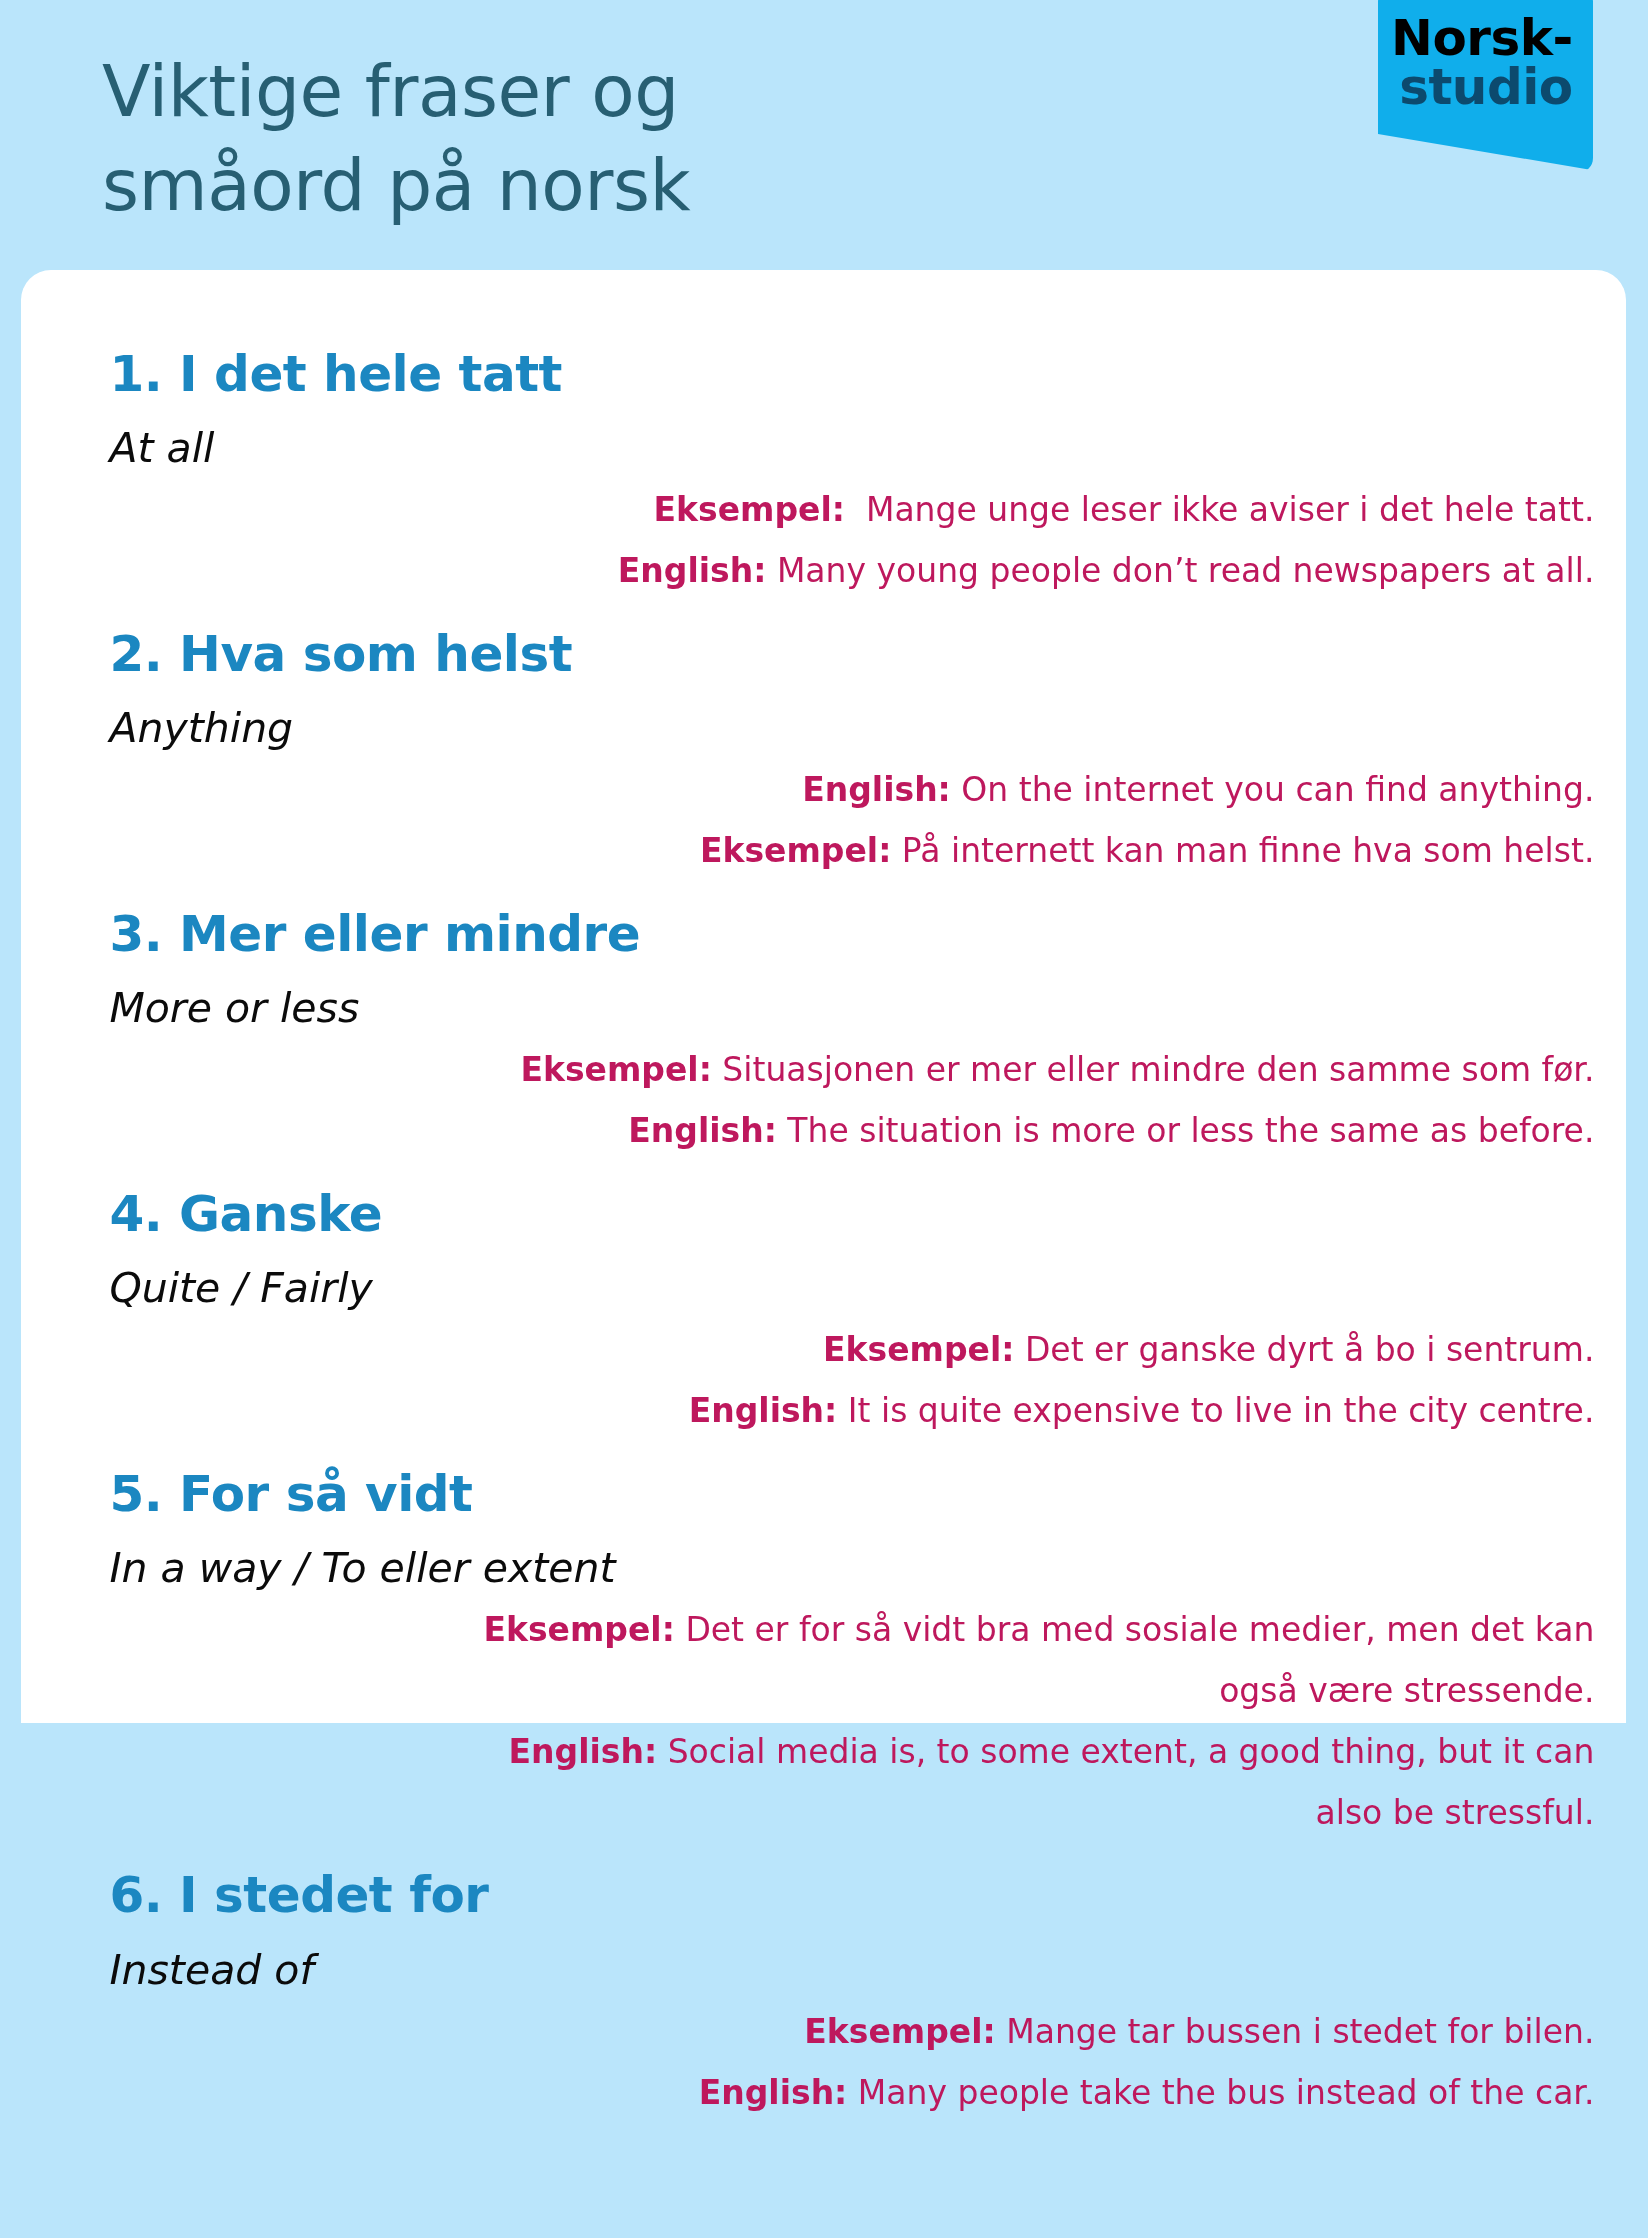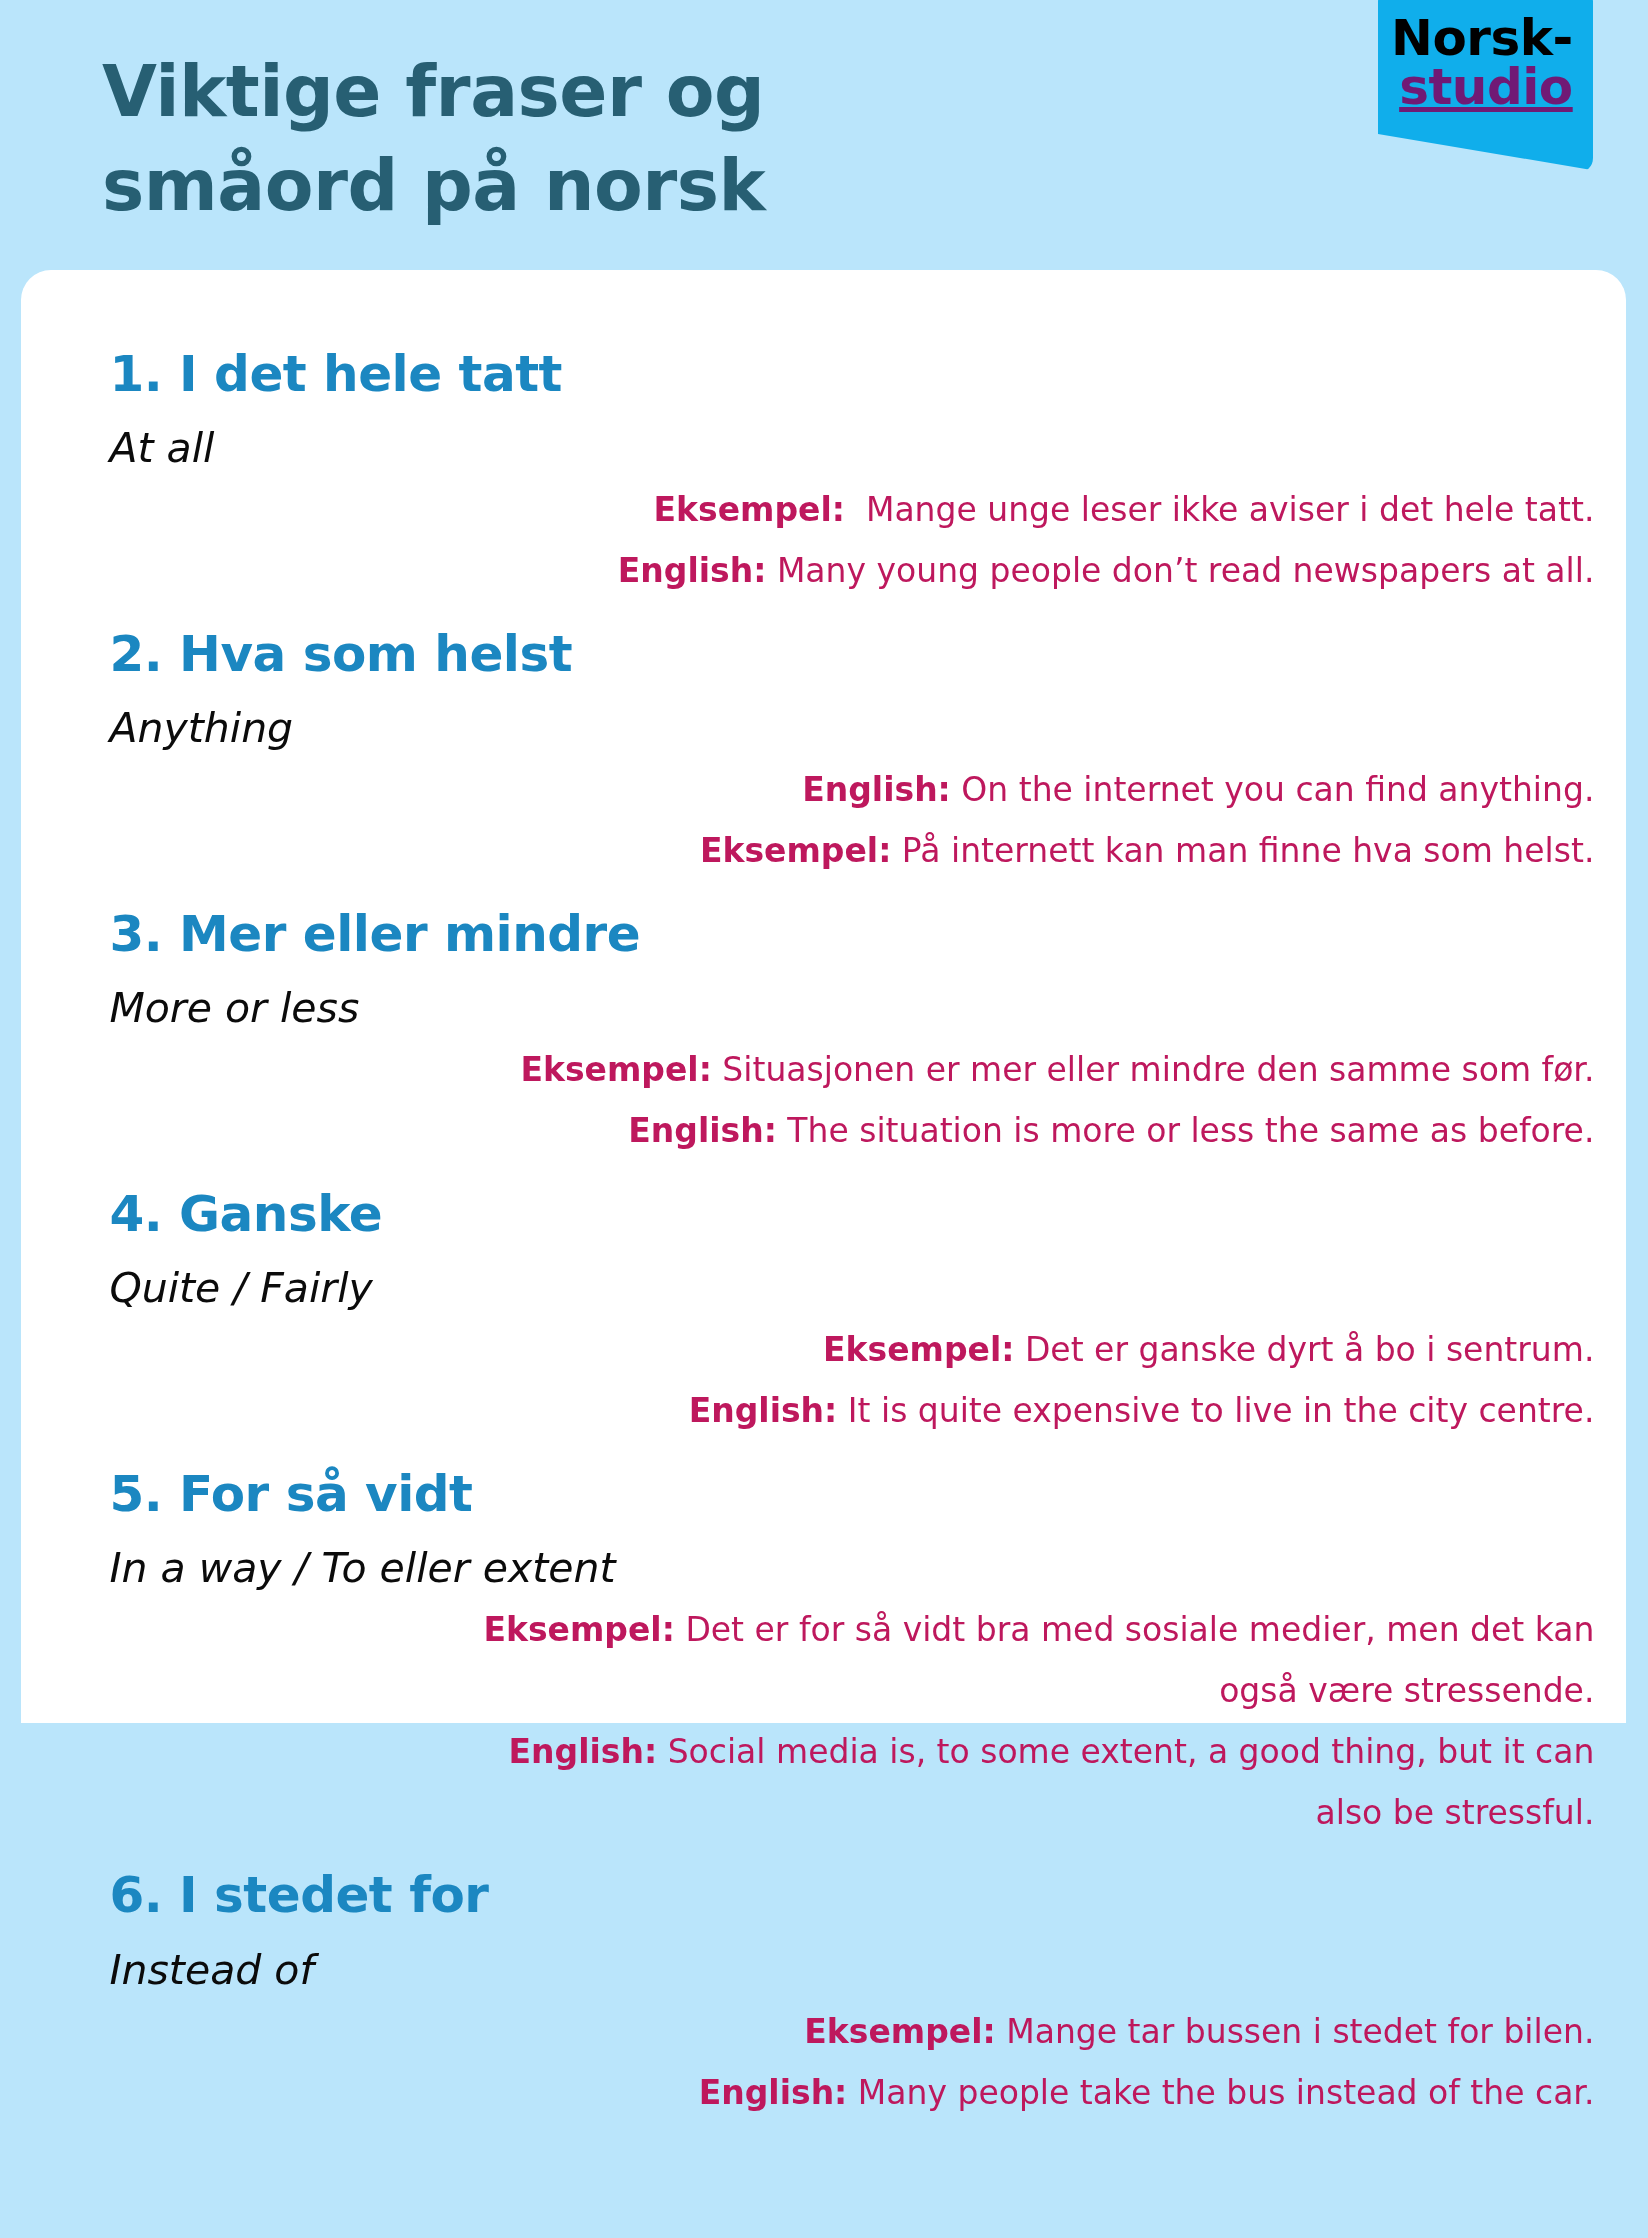--- a/index.html
+++ b/index.html
@@ -11,21 +11,21 @@
     overflow: hidden;
     font-family: "DejaVu Sans", "Liberation Sans", sans-serif;
   }
   .page-title {
     position: absolute;
     left: 102px;
     top: 45px;
     margin: 0;
     font-size: 71px;
     line-height: 94px;
-    font-weight: bold;
+    font-weight: normal;
     letter-spacing: -0.5px;
     color: #275f73;
     white-space: pre-line;
   }
   .logo {
     position: absolute;
     left: 1378px;
     top: -13px;
     width: 215px;
     height: 186px;
@@ -37,21 +37,21 @@
     position: absolute;
     right: 20.3px;
     top: 27px;
     text-align: right;
     font-weight: bold;
     font-size: 50px;
     line-height: 49px;
     letter-spacing: -0.5px;
   }
   .logo-l1 { display: block; color: #000000; }
-  .logo-l2 { display: block; color: #701a75; text-decoration: underline; }
+  .logo-l2 { display: block; color: #0c4a6e; }
   .card {
     position: absolute;
     left: 21.4px;
     top: 270px;
     width: 1605px;
     height: 1453px;
     background: #ffffff;
     border-radius: 30px 30px 0 0;
     box-sizing: border-box;
     padding: 75px 32px 0 88px;

